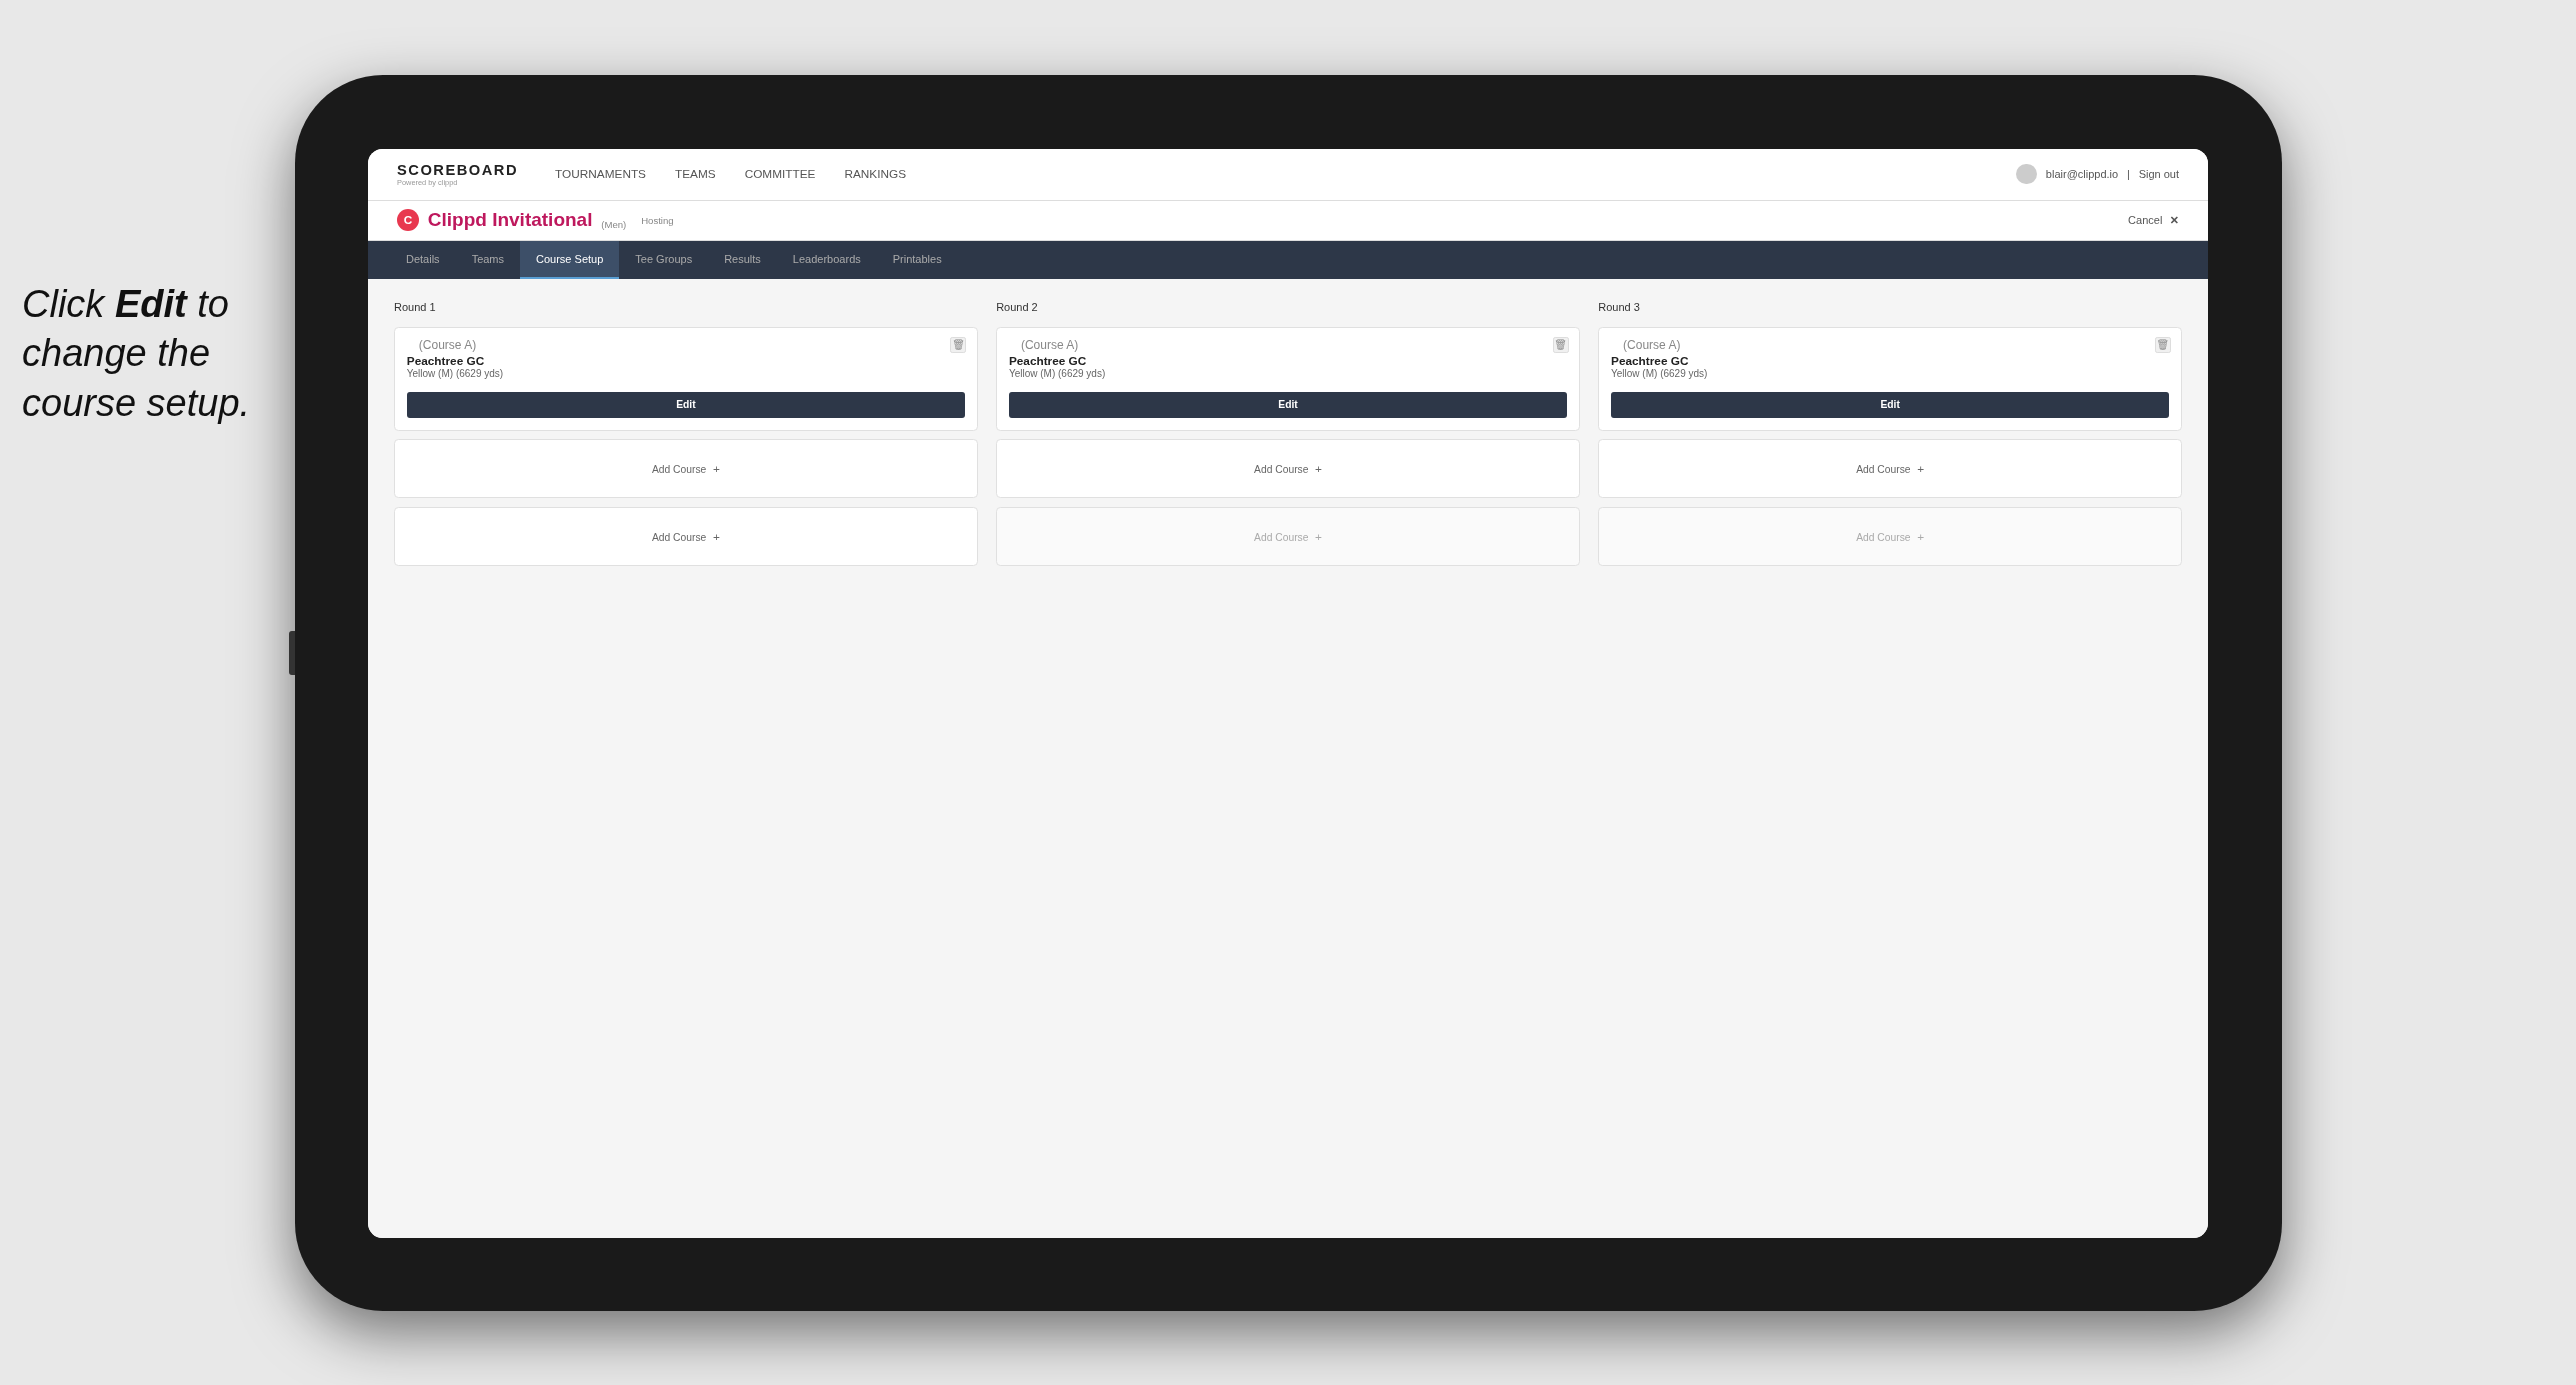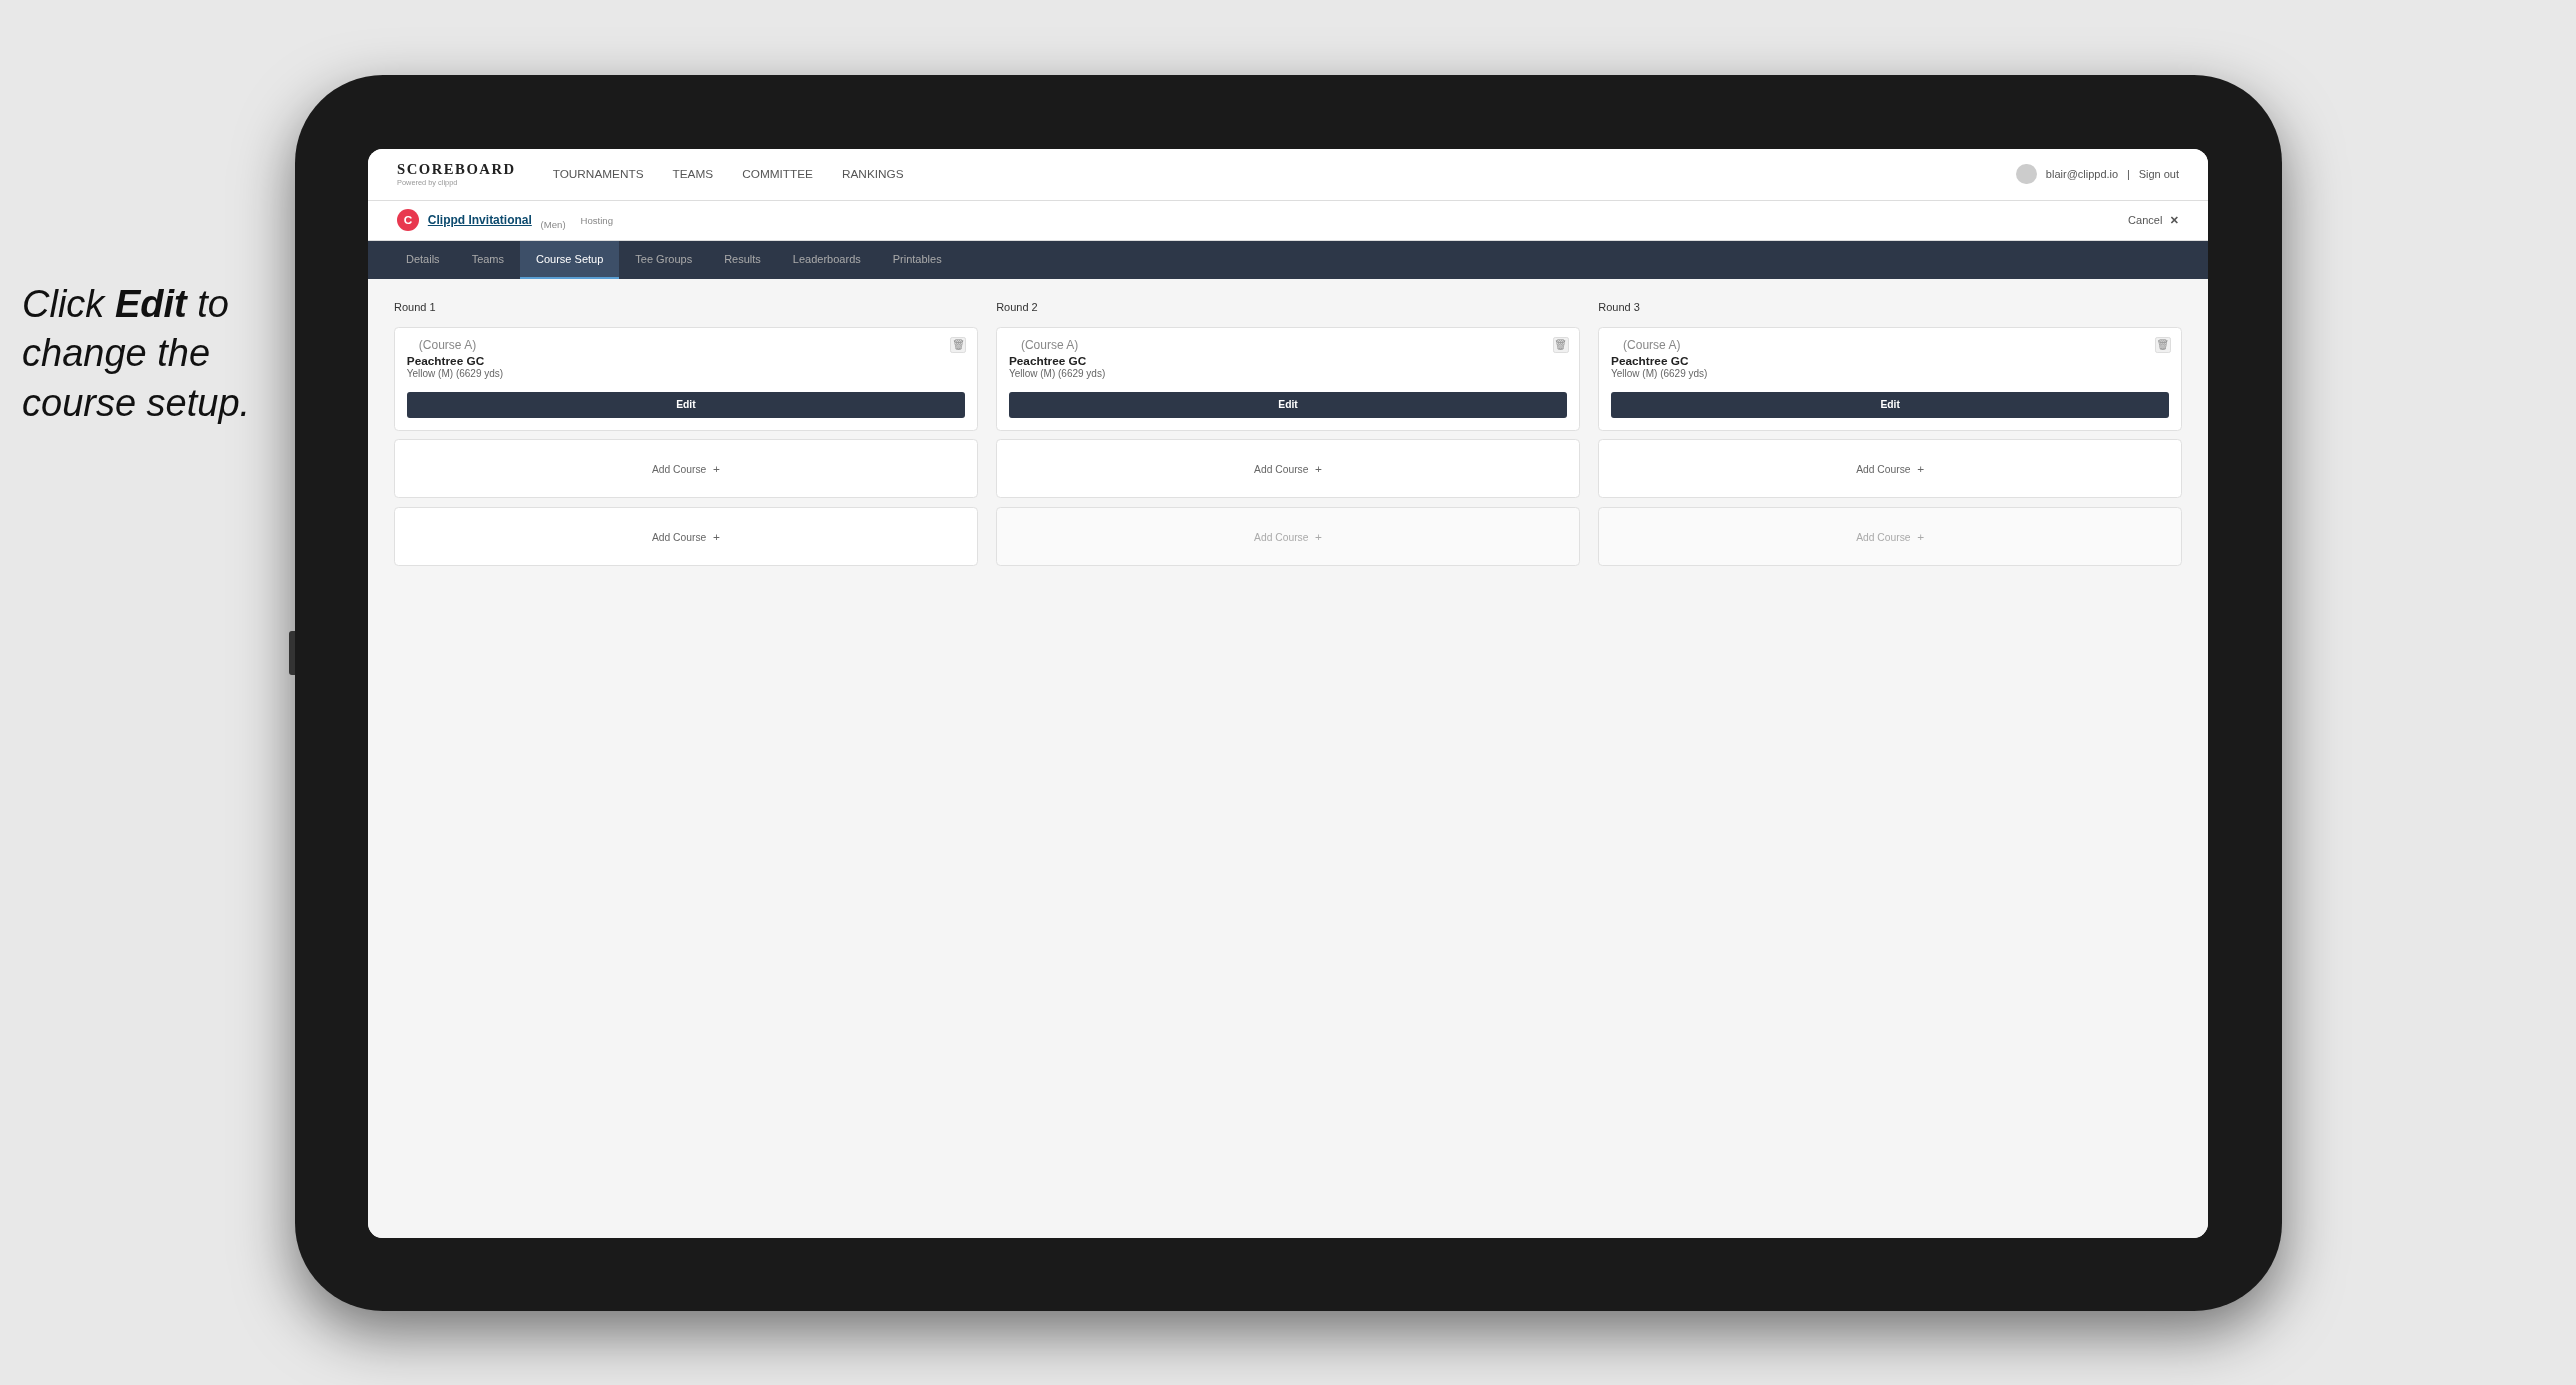--- a/index.html
+++ b/index.html
@@ -80,21 +80,20 @@
     .scoreboard-logo {
       display: flex;
       flex-direction: column;
       margin-right: 37px;
     }
     .scoreboard-title {
       font-size: 14.7px;
       font-weight: 900;
       letter-spacing: 1.5px;
       color: #222;
-      font-family: Liberation Serif, serif;
     }
     .scoreboard-subtitle {
       font-size: 7.4px;
       color: #999;
     }
     .nav-links {
       display: flex;
       gap: 29px;
       flex: 1;
     }
@@ -145,24 +144,23 @@
       background: #e8384f;
       border-radius: 50%;
       display: flex;
       align-items: center;
       justify-content: center;
       color: white;
       font-weight: bold;
       font-size: 11.8px;
     }
     .tournament-name {
-      font-size: 12px;
+      font-size: 19px;
       font-weight: bold;
-      color: #0c4a6e;
-      text-decoration: underline;
+      color: #be185d;
     }
     .tournament-badge {
       font-size: 9.6px;
       color: #888;
       margin-top: 8px;
     }
     .hosting-badge {
       font-size: 9.6px;
       color: #888;
       margin-left: 6px;

